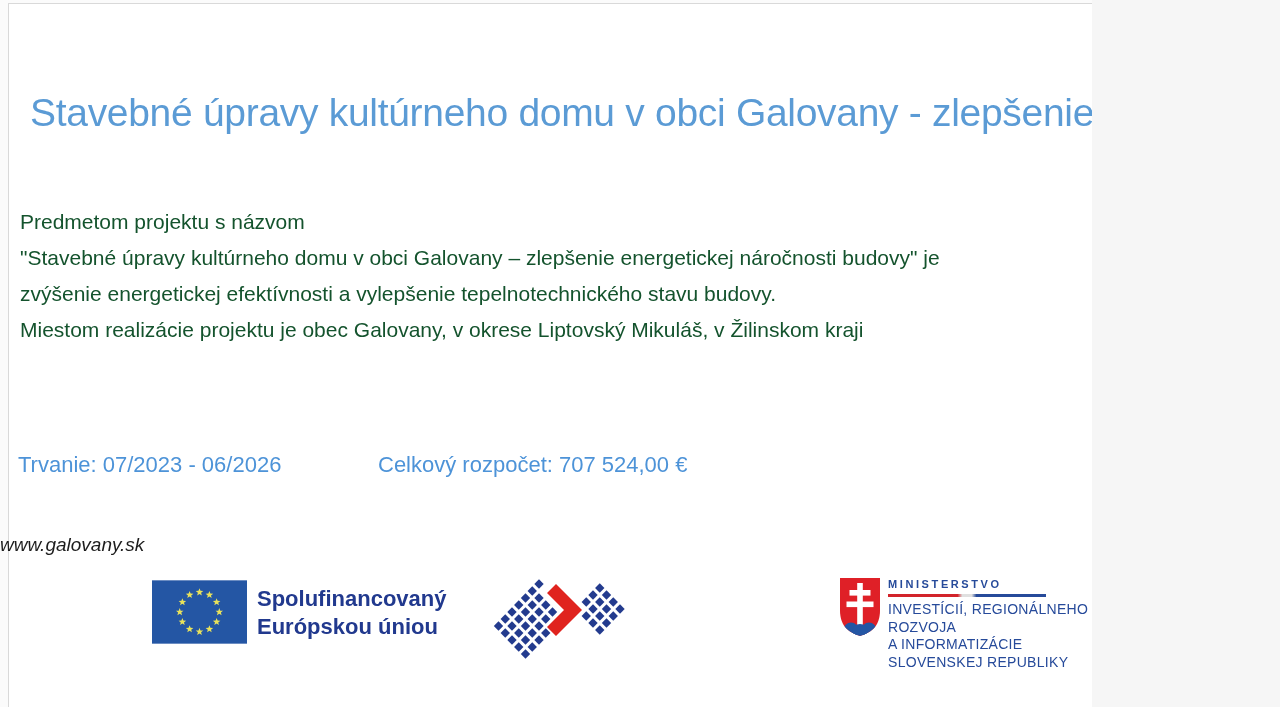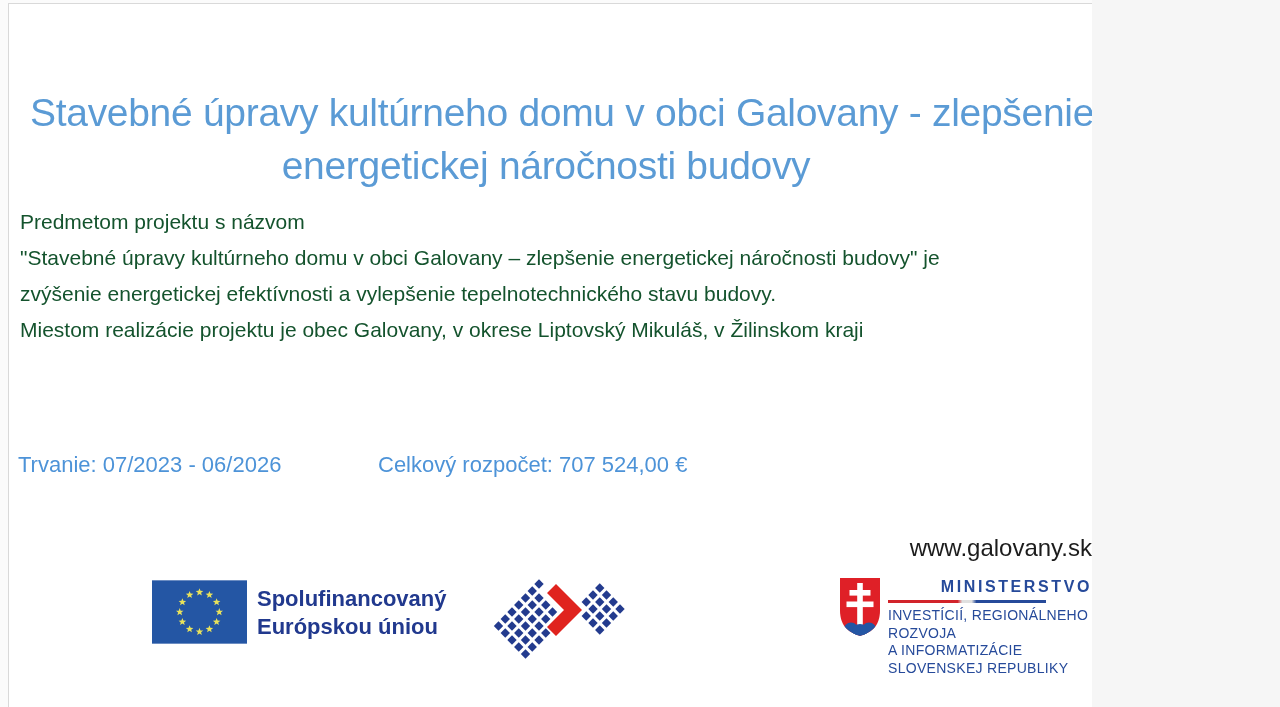--- a/index.html
+++ b/index.html
@@ -7,46 +7,45 @@
           font-family:"Liberation Sans",sans-serif;color:#1c1c1c;}
   .page-border{position:absolute;left:8px;top:3px;width:1263px;height:720px;
                background:#ffffff;border:1px solid #d9d9d9;box-sizing:border-box;}
   .title{position:absolute;left:30px;right:30px;top:86px;margin:0;text-align:center;
          font-size:39px;font-weight:400;line-height:53px;letter-spacing:-0.3px;color:#5B9BD5;}
   .title div{white-space:nowrap;}
   .desc{position:absolute;left:20px;right:20px;top:204px;text-align:left;
         font-size:21px;line-height:36px;color:#14532d;}
   .info-duration{position:absolute;left:18px;top:452px;font-size:22px;color:#4D93D8;}
   .info-budget{position:absolute;left:378px;top:452px;font-size:22px;color:#4D93D8;}
-  .website{position:absolute;left:0;right:0;top:534px;text-align:right;font-size:24px;color:#1c1c1c;}
+  .website{position:absolute;left:0;right:0;top:534px;text-align:left;font-size:19px;color:#1c1c1c;font-style:italic;}
 
   
   .eu-flag{position:absolute;left:152px;top:580px;width:95px;height:64px;}
   .eu-text{position:absolute;left:257px;top:585px;font-size:22px;font-weight:bold;
            line-height:28px;color:#21398E;}
   .ps-mark{position:absolute;left:487px;top:576px;width:150px;height:90px;}
   .ps-text{position:absolute;left:634px;top:589px;}
   .ps-line1{font-size:16px;letter-spacing:7.5px;color:#2C3F8C;}
   .ps-line2{font-size:27px;font-weight:bold;letter-spacing:0.5px;color:#1E3480;margin-top:3px;}
   .min-shield{position:absolute;left:839px;top:577px;width:42px;height:60px;}
   .min-text{position:absolute;left:888px;top:578px;color:#264A9A;}
-  .min-line1{font-size:16px;font-weight:bold;letter-spacing:2.6px;text-align:right;}
+  .min-line1{font-size:11px;font-weight:bold;letter-spacing:2.6px;}
   .min-rule{margin-top:4px;width:158px;height:3px;
             background:linear-gradient(90deg,#D2232A 0%,#D2232A 44%,#e0e0e0 47%,#e0e0e0 53%,#264A9A 56%,#264A9A 100%);}
   .min-rest{margin-top:4px;font-size:14px;font-weight:normal;letter-spacing:0.3px;line-height:17.5px;}
 </style>
 </head>
 <body>
 
 <div class="canvas">
   <div class="page-border"></div>
 
   <h1 class="title">
     <div>Stavebné úpravy kultúrneho domu v obci Galovany - zlepšenie</div>
-    <div>energetickej náročnosti budovy</div>
   </h1>
 
   <div class="desc">
     <div>Predmetom projektu s názvom</div>
     <div>"Stavebné úpravy kultúrneho domu v obci Galovany – zlepšenie energetickej náročnosti budovy" je</div>
     <div>zvýšenie energetickej efektívnosti a vylepšenie tepelnotechnického stavu budovy.</div>
     <div>Miestom realizácie projektu je obec Galovany, v okrese Liptovský Mikuláš, v Žilinskom kraji</div>
   </div>
 
   <div class="info-duration">Trvanie: 07/2023 - 06/2026</div>

